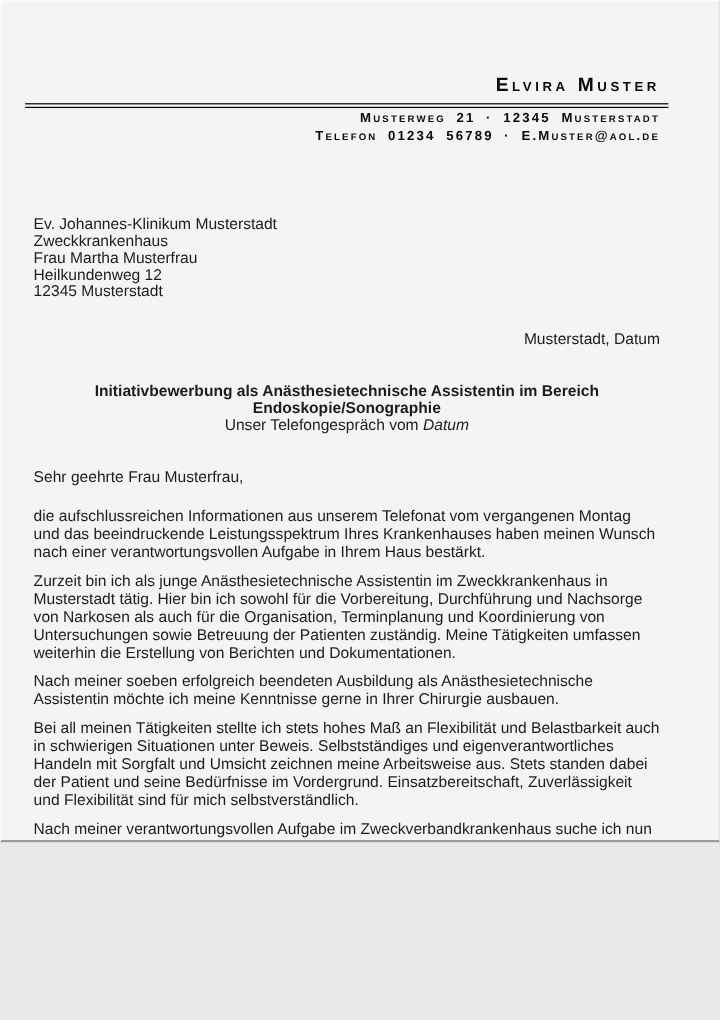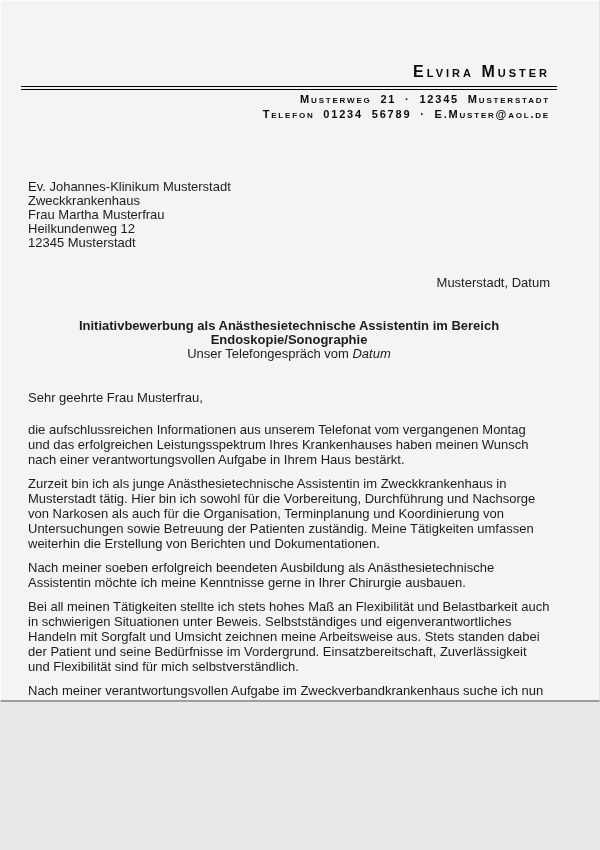--- a/index.html
+++ b/index.html
@@ -132,21 +132,21 @@
   <div class="subject">
     <div class="subject-title">Initiativbewerbung als Anästhesietechnische Assistentin im Bereich Endoskopie/Sonographie</div>
     <div class="subject-ref">
       <span class="prefix">Unser Telefongespräch vom</span><em>Datum</em>
     </div>
   </div>
 
   <div class="salutation">Sehr geehrte Frau Musterfrau,</div>
 
   <div class="body">
-    <p class="first">die aufschlussreichen Informationen aus unserem Telefonat vom vergangenen Montag und das erfolgreichen Leistungsspektrum Ihres Krankenhauses haben meinen Wunsch nach einer verantwortungsvollen Aufgabe in Ihrem Haus bestärkt.</p>
+    <p class="first">die aufschlussreichen Informationen aus unserem Telefonat vom vergangenen Montag und das beeindruckende Leistungsspektrum Ihres Krankenhauses haben meinen Wunsch nach einer verantwortungsvollen Aufgabe in Ihrem Haus bestärkt.</p>
     <p>Zurzeit bin ich als junge Anästhesietechnische Assistentin im Zweckkrankenhaus in Musterstadt tätig. Hier bin ich sowohl für die Vorbereitung, Durchführung und Nachsorge von Narkosen als auch für die Organisation, Terminplanung und Koordinierung von Untersuchungen sowie Betreuung der Patienten zuständig. Meine Tätigkeiten umfassen weiterhin die Erstellung von Berichten und Dokumentationen.</p>
     <p>Nach meiner soeben erfolgreich beendeten Ausbildung als Anästhesietechnische Assistentin möchte ich meine Kenntnisse gerne in Ihrer Chirurgie ausbauen.</p>
     <p>Bei all meinen Tätigkeiten stellte ich stets hohes Maß an Flexibilität und Belastbarkeit auch in schwierigen Situationen unter Beweis. Selbstständiges und eigenverantwortliches Handeln mit Sorgfalt und Umsicht zeichnen meine Arbeitsweise aus. Stets standen dabei der Patient und seine Bedürfnisse im Vordergrund. Einsatzbereitschaft, Zuverlässigkeit und Flexibilität sind für mich selbstverständlich.</p>
     <p>Nach meiner verantwortungsvollen Aufgabe im Zweckverbandkrankenhaus suche ich nun einen neuen beruflichen Wirkungskreis und biete Ihnen daher meine Mitarbeit an. Gerne überzeuge ich Sie in einem Vorstellungsgespräch von meinem Engagement und meiner Motivation für einen erfolgreichen Einsatz in Ihrem Haus. Auf Ihre Einladung freue ich mich.</p>
   </div>
 
   <div class="closing">Mit freundlichen Grüßen</div>
 
   <div class="signature-block">
     <span class="watermark">blog</span>

